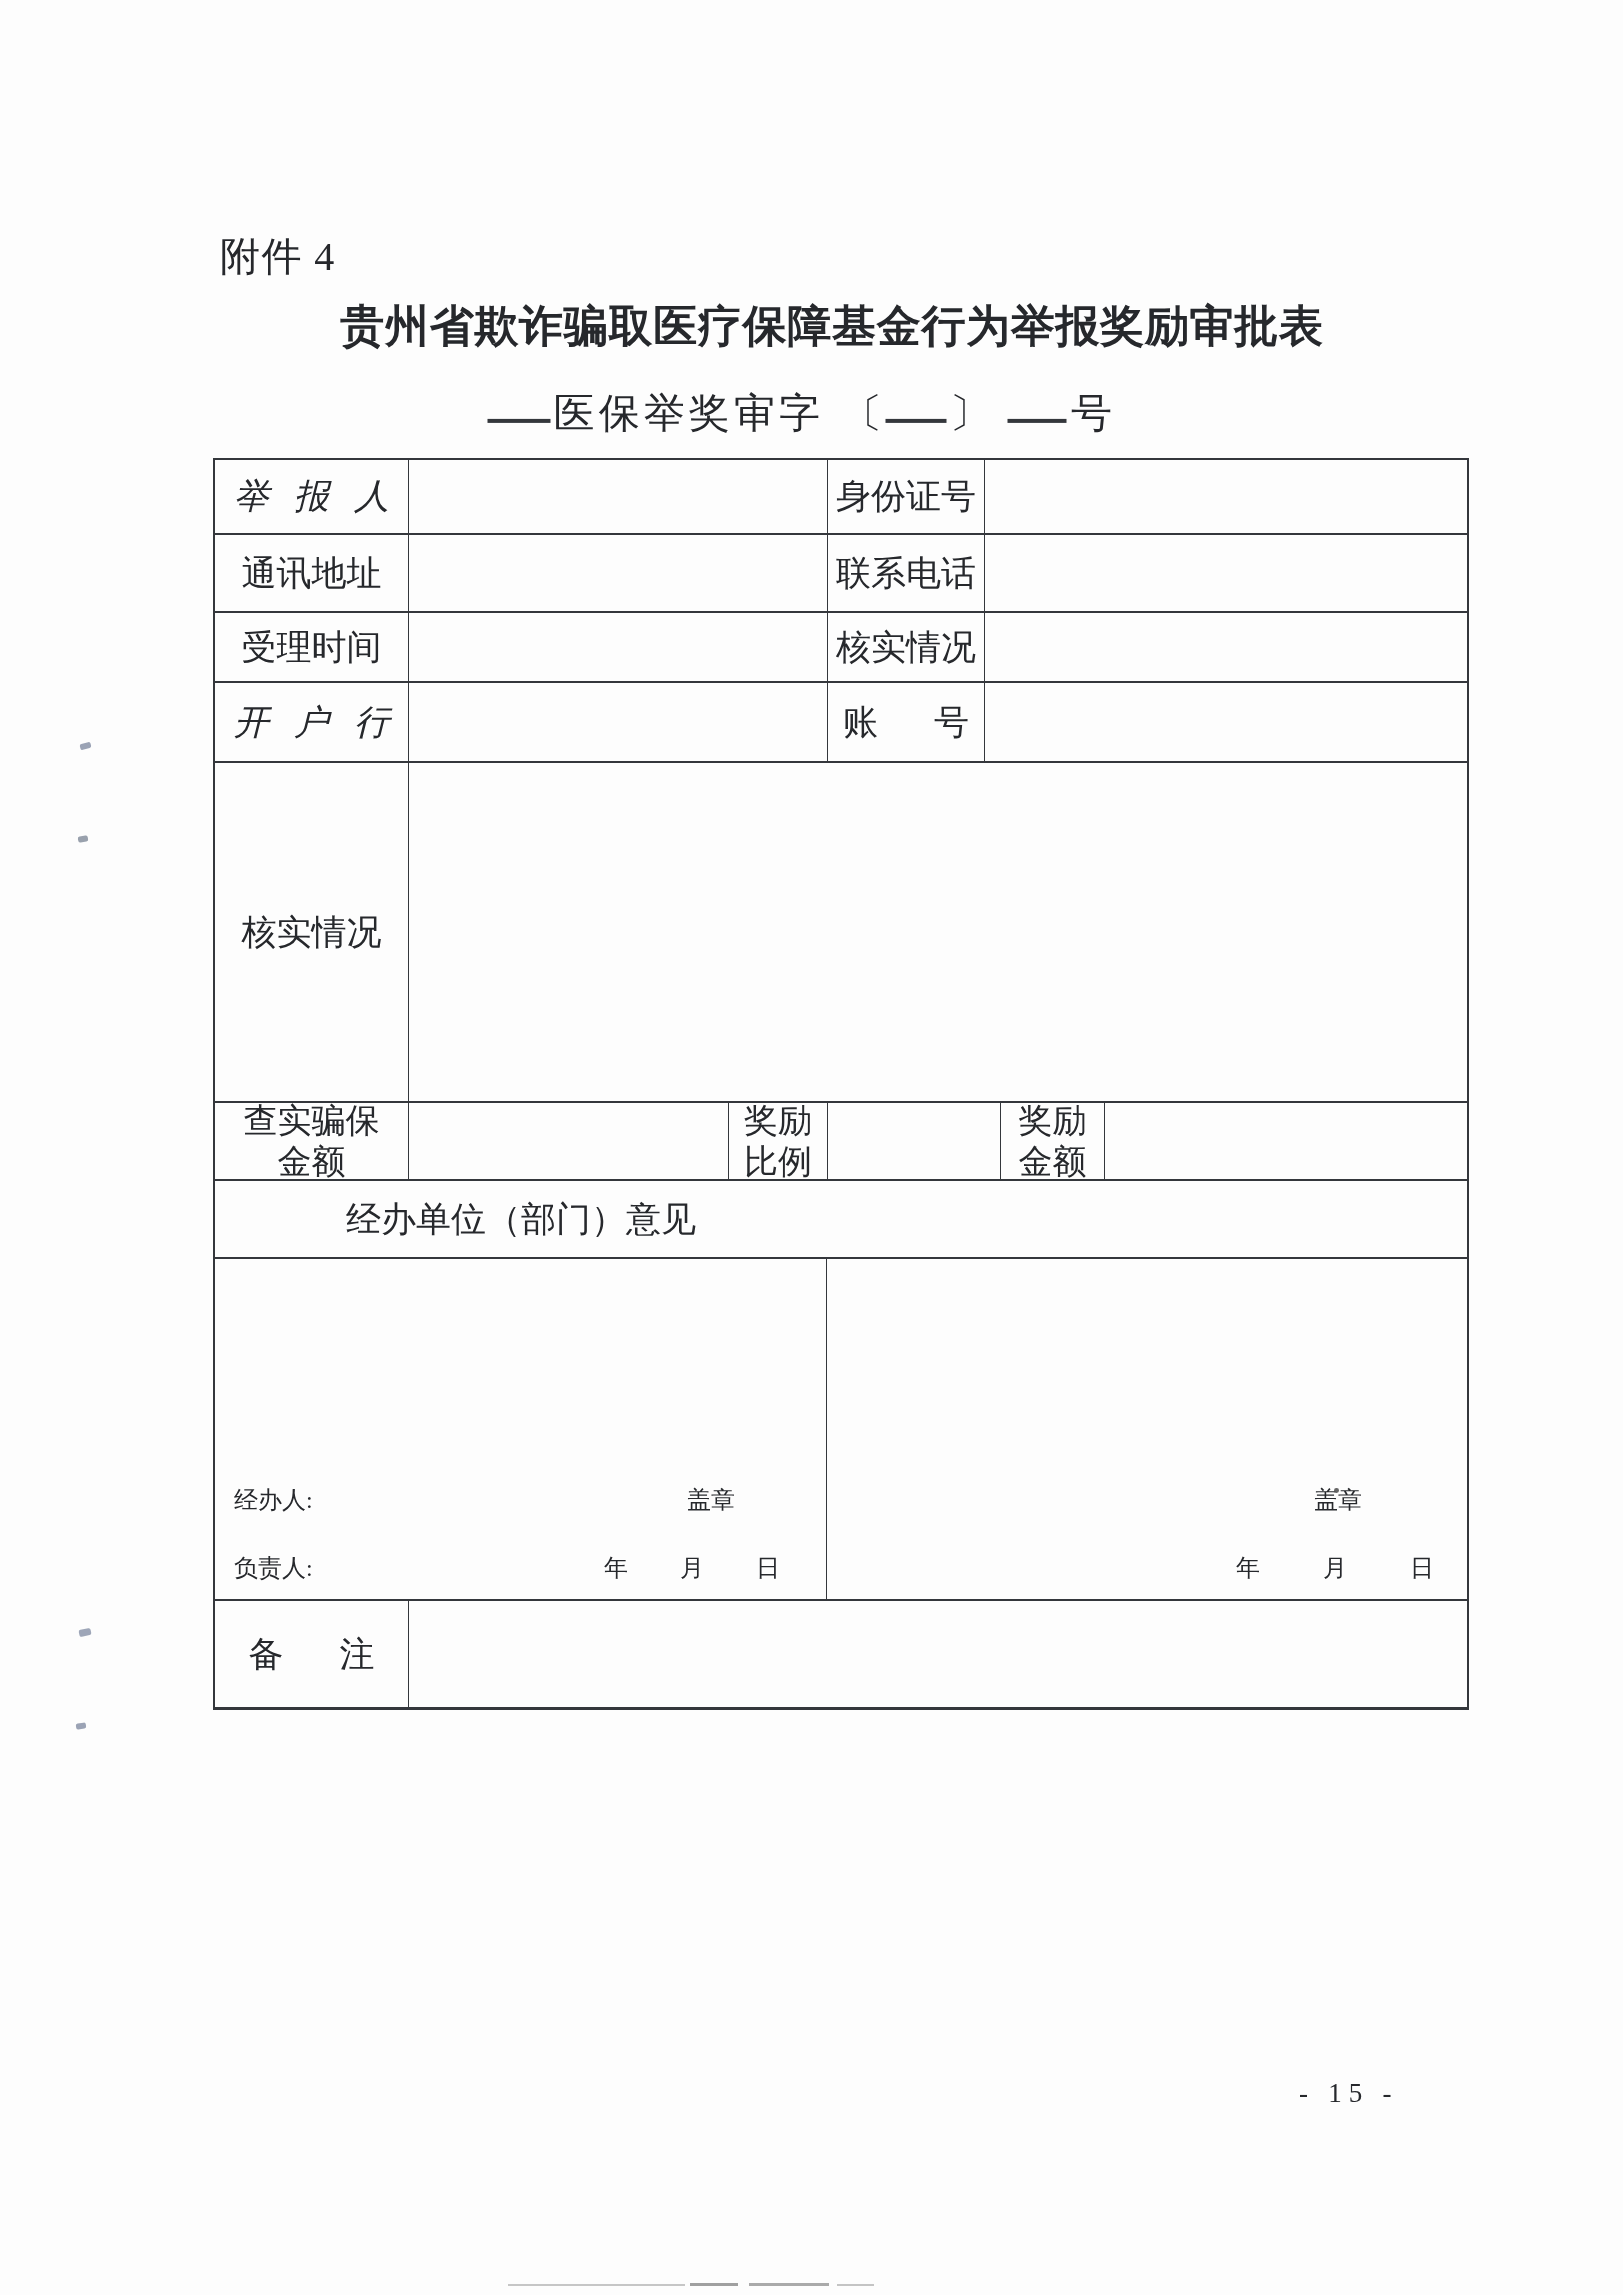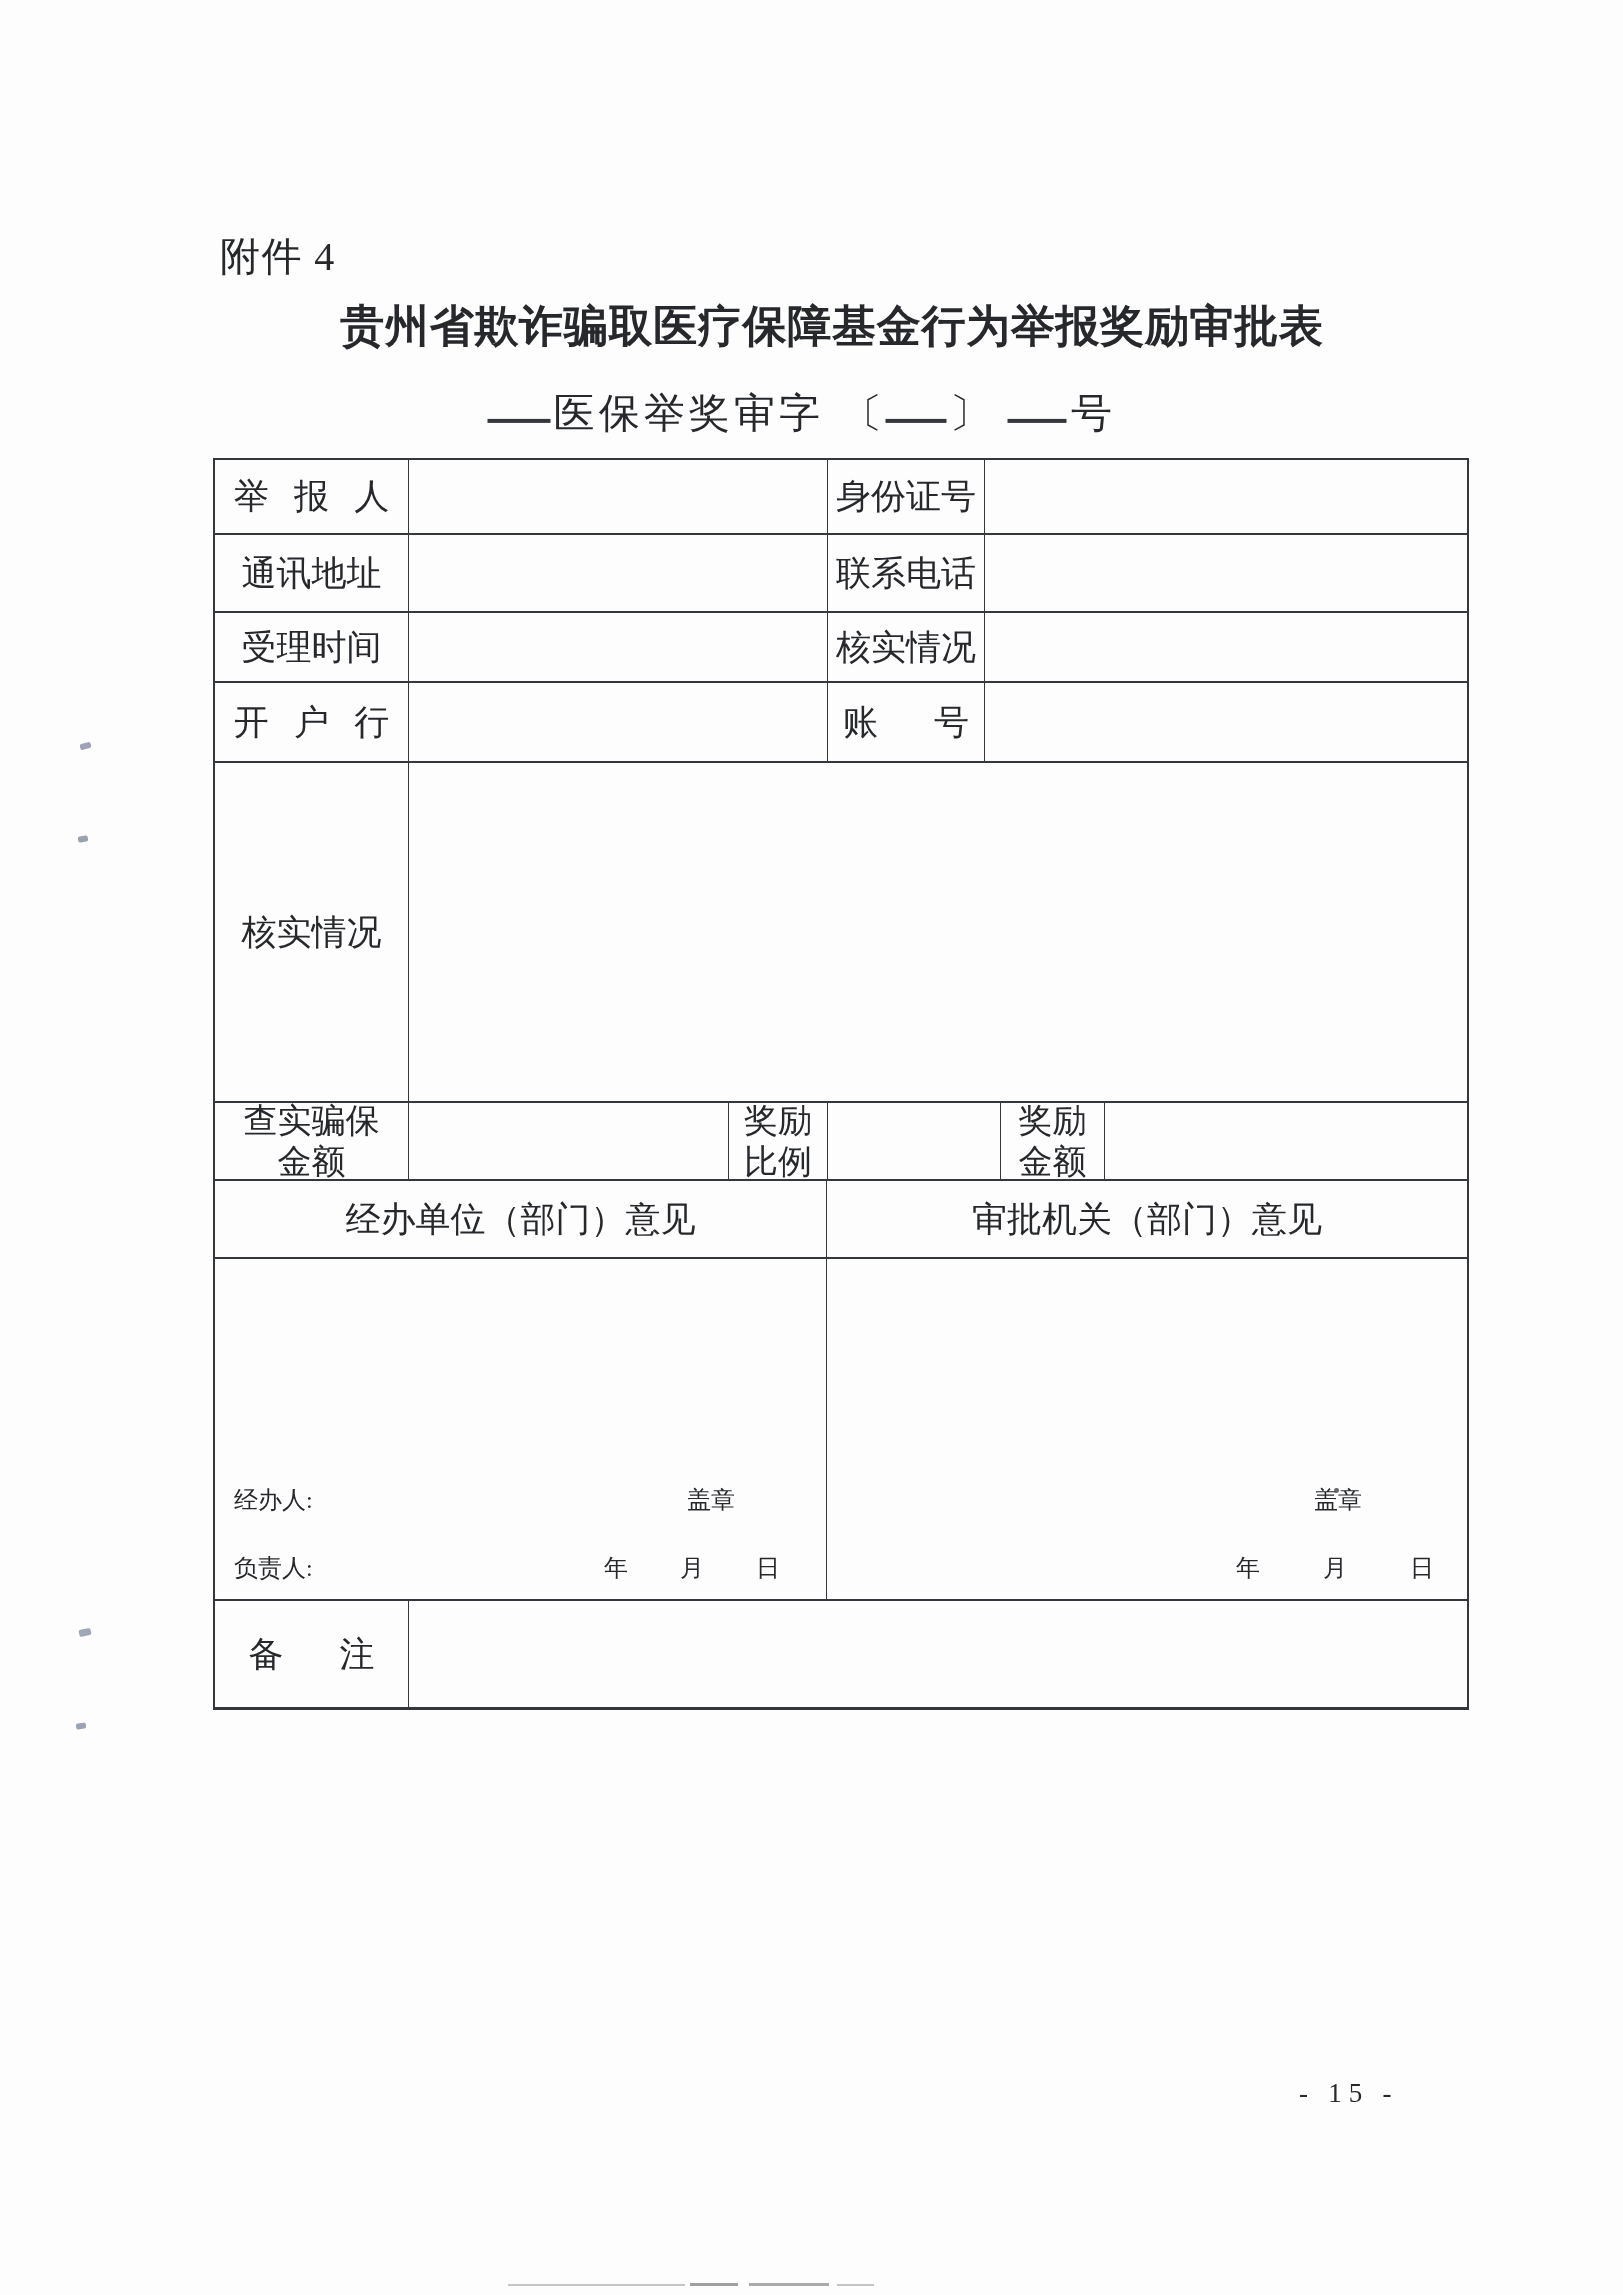--- a/index.html
+++ b/index.html
@@ -55,21 +55,21 @@
   .tbl *{box-sizing:border-box;}
   .row{display:flex;border-bottom:2px solid var(--line);}
   .row:last-child{border-bottom:none;border-radius:6px;}
   .cell{
     border-right:1.4px solid var(--line);
     display:flex;align-items:center;justify-content:center;
     text-align:center;
   }
   .cell:last-child{border-right:none;}
   .two-line{flex-direction:column;line-height:1.22;font-size:34px;}
-  .ls1{letter-spacing:.72em;margin-right:-.72em;}  
+  .ls1{letter-spacing:.72em;margin-right:-.72em;font-style:italic;}  
   .ls2{letter-spacing:1.6em;margin-right:-1.6em;}  
   .sig-cell{position:relative;}
   .sig-item{position:absolute;font-size:24px;white-space:nowrap;}
   .date-parts{display:flex;}
   .date-parts span{display:inline-block;}
   .dl .date-parts span{margin-right:52px;}
   .dr .date-parts span{margin-right:63px;}
   .date-parts span:last-child{margin-right:0 !important;}
 
   .pageno{
@@ -146,21 +146,20 @@
       <div class="cell" style="width:173px"></div>
       <div class="cell two-line" style="width:104px">
         <span>奖励</span>
         <span>金额</span>
       </div>
       <div class="cell" style="flex:1"></div>
     </div>
 
     <div class="row" style="height:78px">
       <div class="cell" style="width:612px">经办单位（部门）意见</div>
-      <div class="cell" style="flex:1">审批机关（部门）意见</div>
     </div>
 
     <div class="row" style="height:342px">
       <div class="cell sig-cell" style="width:612px">
         <span class="sig-item" style="left:19px;top:225px">经办人:</span>
         <span class="sig-item" style="left:472px;top:225px">盖章</span>
         <span class="sig-item" style="left:19px;top:293px">负责人:</span>
         <span class="sig-item dl" style="left:389px;top:293px">
           <span class="date-parts">
             <span>年</span>

